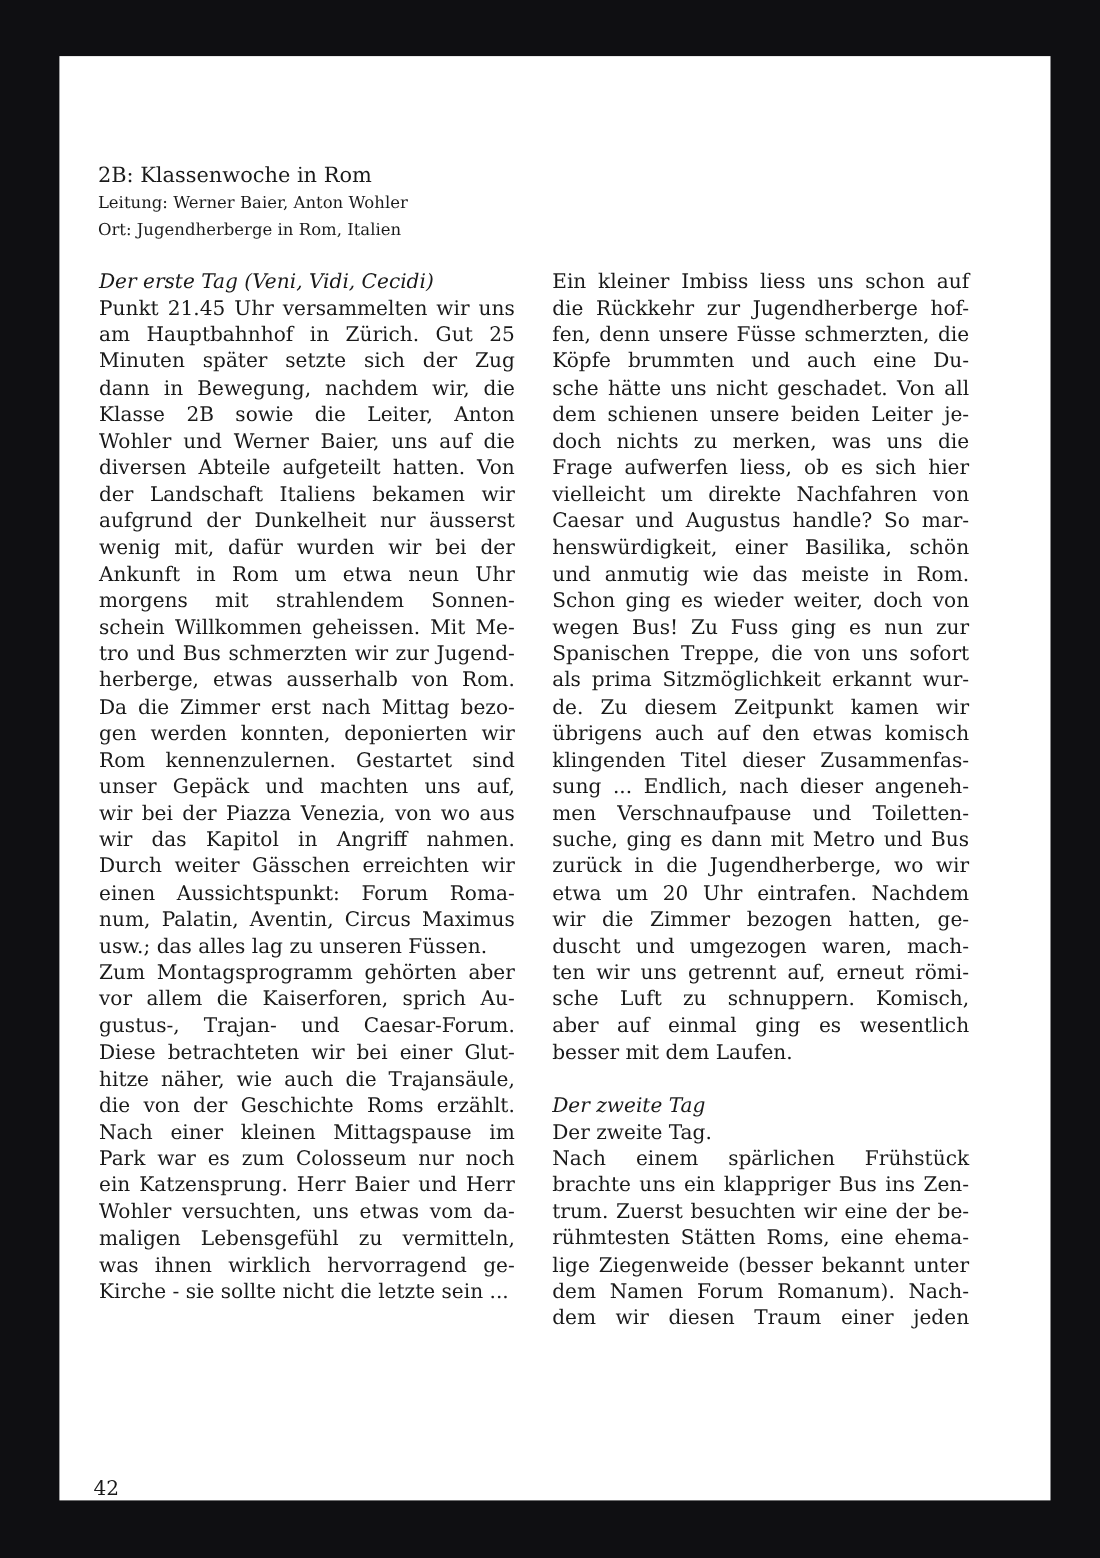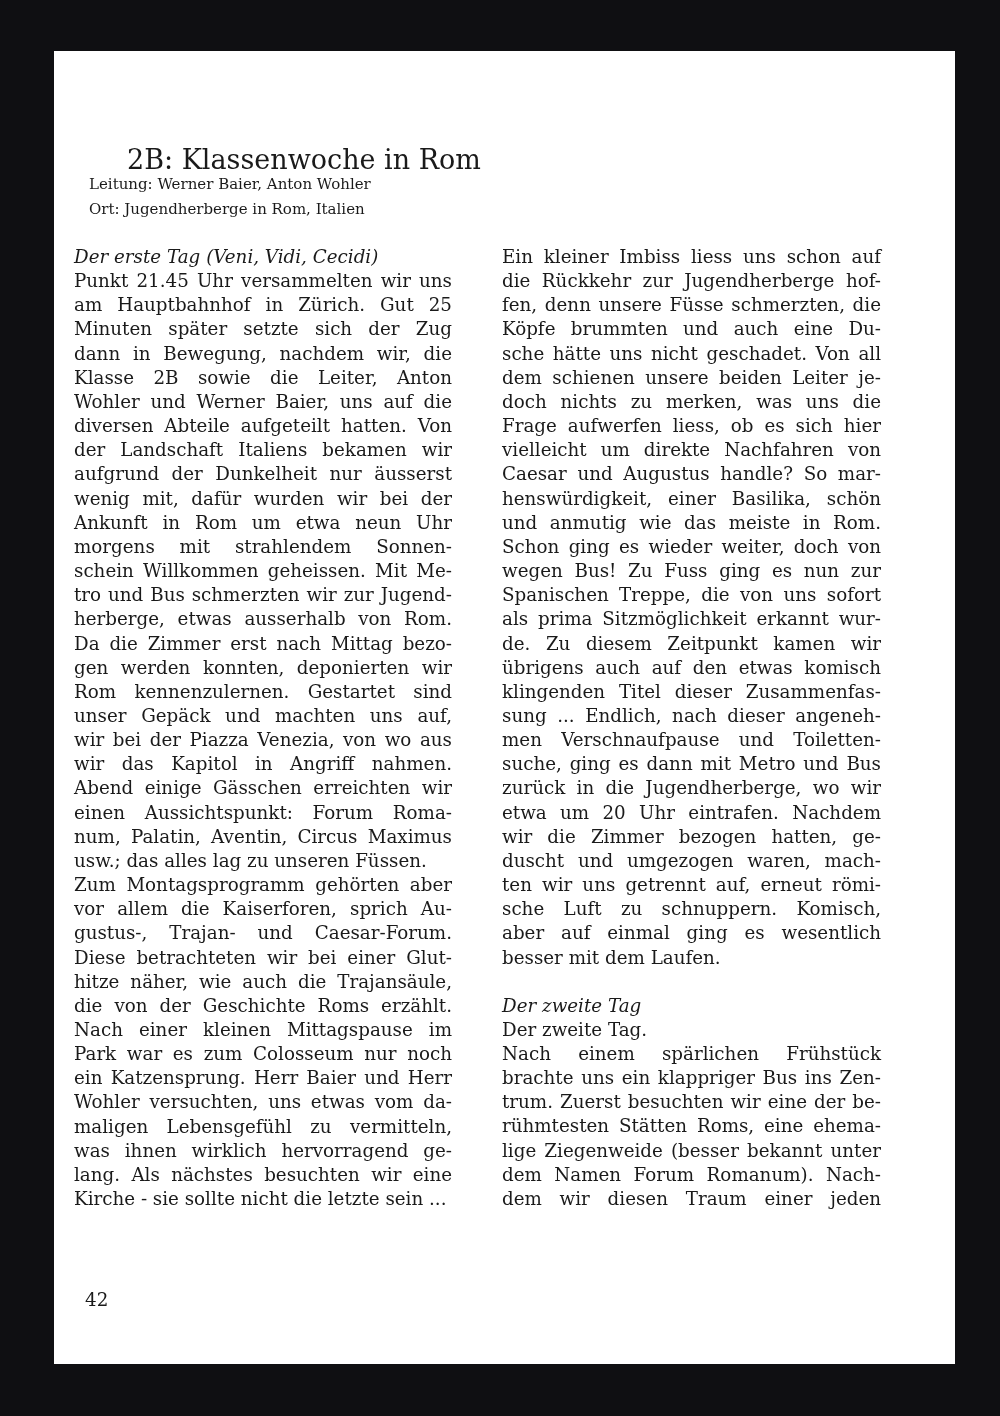--- a/index.html
+++ b/index.html
@@ -20,34 +20,33 @@
       color: #1a1a1a;
       font-size: 18.3px;
       line-height: 24.15px;
     }
     .header {
       position: absolute;
       left: 35px; top: 96px;
       width: 420px;
     }
     .header .title {
-      font-size: 27px;
+      font-size: 19px;
       line-height: 25px;
-      margin-left: 38px;
     }
     .header .line {
       font-size: 15px;
       line-height: 24.5px;
     }
     .col {
       position: absolute;
       top: 194px;
       width: 378px;
     }
-    .col.left { left: 20px; }
+    .col.left { left: 36px; }
     .col.right { left: 448px; width: 379px; }
     .col p {
       margin: 0;
       text-align: justify;
       -webkit-hyphens: manual;
       hyphens: manual;
     }
     .col .heading {
       font-style: italic;
       margin: 0;
@@ -57,21 +56,21 @@
       display: block;
       text-align: justify;
       text-align-last: justify;
       white-space: nowrap;
     }
     .col .line.last {
       text-align-last: left;
     }
     .pagenum {
       position: absolute;
-      left: 31px; top: 1237px;
+      left: 31px; top: 1291px;
       font-size: 18.3px;
     }
   </style>
 </head>
 <body>
 
 <div class="page">
 
   <div class="header text">
     <div class="title">2B: Klassenwoche in Rom</div>
@@ -96,37 +95,36 @@
         <span class="line">morgens mit strahlendem Sonnen-</span>
         <span class="line">schein Willkommen geheissen. Mit Me-</span>
         <span class="line">tro und Bus schmerzten wir zur Jugend-</span>
         <span class="line">herberge, etwas ausserhalb von Rom.</span>
         <span class="line">Da die Zimmer erst nach Mittag bezo-</span>
         <span class="line">gen werden konnten, deponierten wir</span>
         <span class="line">Rom kennenzulernen. Gestartet sind</span>
         <span class="line">unser Gepäck und machten uns auf,</span>
         <span class="line">wir bei der Piazza Venezia, von wo aus</span>
         <span class="line">wir das Kapitol in Angriff nahmen.</span>
-        <span class="line">Abend einige Gässchen erreichten wir</span>
+        <span class="line">Durch weiter Gässchen erreichten wir</span>
         <span class="line">einen Aussichtspunkt: Forum Roma-</span>
         <span class="line">num, Palatin, Aventin, Circus Maximus</span>
         <span class="line last">usw.; das alles lag zu unseren Füssen.</span>
         <span class="line">Zum Montagsprogramm gehörten aber</span>
         <span class="line">vor allem die Kaiserforen, sprich Au-</span>
         <span class="line">gustus-, Trajan- und Caesar-Forum.</span>
         <span class="line">Diese betrachteten wir bei einer Glut-</span>
         <span class="line">hitze näher, wie auch die Trajansäule,</span>
         <span class="line">die von der Geschichte Roms erzählt.</span>
         <span class="line">Nach einer kleinen Mittagspause im</span>
         <span class="line">Park war es zum Colosseum nur noch</span>
         <span class="line">ein Katzensprung. Herr Baier und Herr</span>
         <span class="line">Wohler versuchten, uns etwas vom da-</span>
         <span class="line">maligen Lebensgefühl zu vermitteln,</span>
         <span class="line">was ihnen wirklich hervorragend ge-</span>
-        <span class="line">lang. Als nächstes besuchten wir eine</span>
         <span class="line last">Kirche - sie sollte nicht die letzte sein ...</span>
       </div>
   </div>
 
   <div class="col right text">
     <div id="right-lines-1">
         <span class="line">Ein kleiner Imbiss liess uns schon auf</span>
         <span class="line">die Rückkehr zur Jugendherberge hof-</span>
         <span class="line">fen, denn unsere Füsse schmerzten, die</span>
         <span class="line">Köpfe brummten und auch eine Du-</span>

